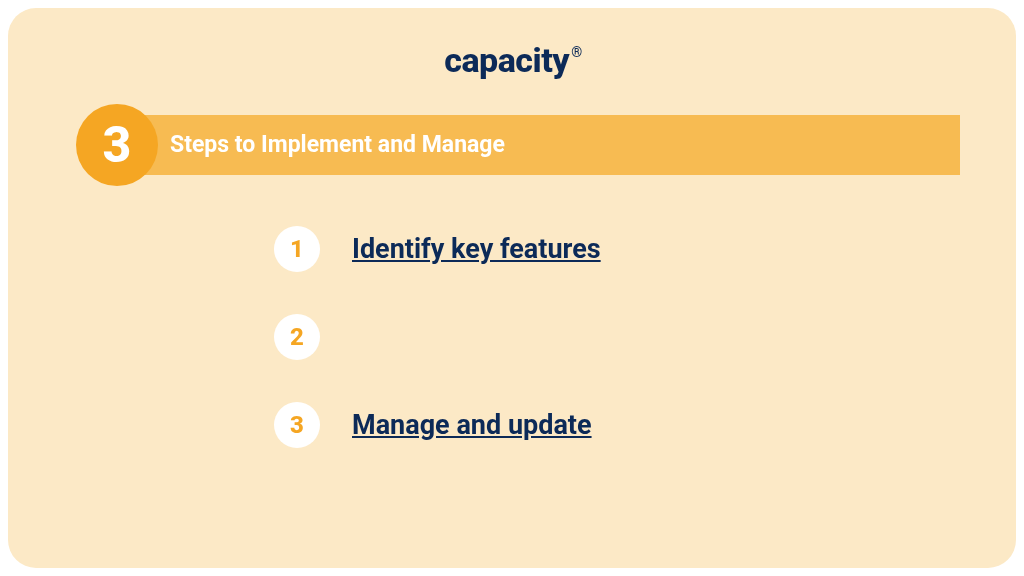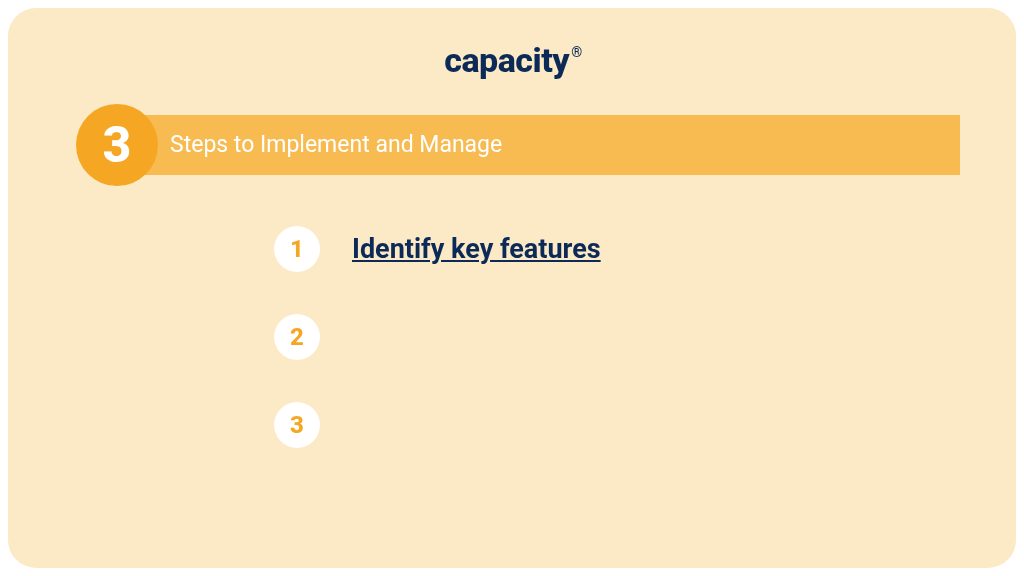--- a/index.html
+++ b/index.html
@@ -64,21 +64,21 @@
       position: relative;
       z-index: 2;
     }
     .title-bar {
       background: #f7bb52;
       flex: 1;
       padding: 14px 20px 14px 36px;
       margin-left: -24px;
       color: #ffffff;
       font-size: 23px;
-      font-weight: 400;
+      font-weight: 700;
       line-height: 1.35;
       position: relative;
       z-index: 1;
     }
     .steps {
       padding-left: 210px;
     }
     .step {
       display: flex;
       align-items: center;
@@ -134,16 +134,17 @@
     </div>
     <div class="step">
       <div class="step-circle">
         <span>2</span>
       </div>
     </div>
     <div class="step">
       <div class="step-circle">
         <span>3</span>
       </div>
+      <div class="step-label">Manage and update</div>
     </div>
   </div>
 
 </div>
 
 </body></html>

